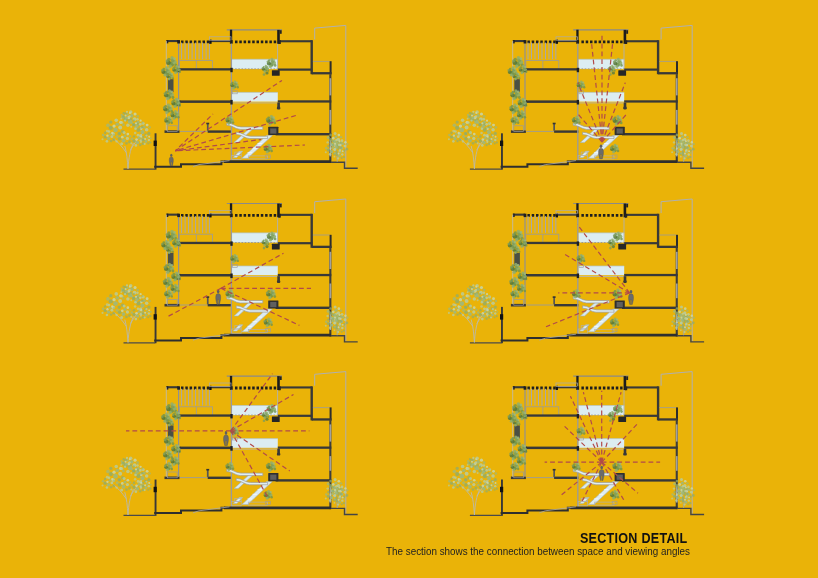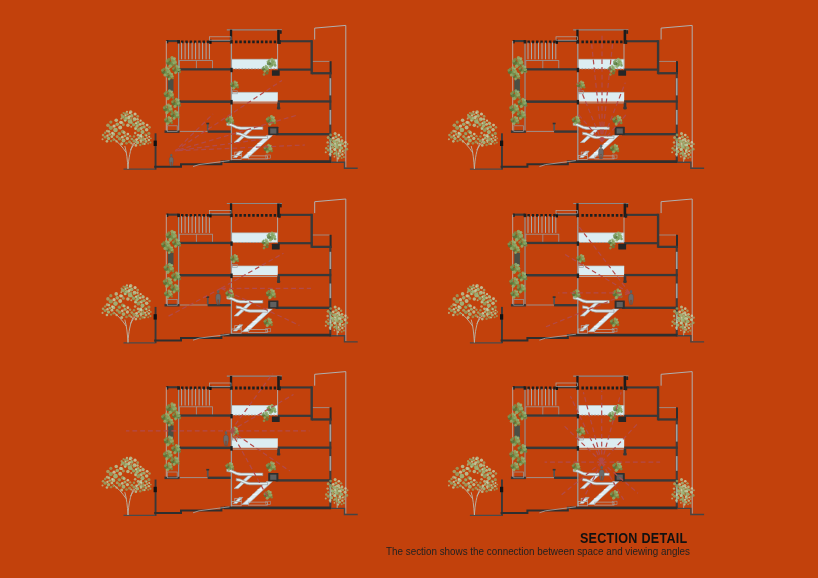--- a/index.html
+++ b/index.html
@@ -1,16 +1,16 @@
 <!DOCTYPE html>
 <html><head>
 <meta charset="utf-8">
 <style>
   html,body{margin:0;padding:0;background:#ffffff;}
-  #page{position:relative;width:818px;height:578px;background:#c2410c;overflow:hidden;
+  #page{position:relative;width:818px;height:578px;background:#eab308;overflow:hidden;
         font-family:"Liberation Sans", sans-serif;}
 </style>
 </head>
 <body>
 <div id="page">
 <svg width="818" height="578" viewBox="0 0 818 578" xmlns="http://www.w3.org/2000/svg">
 <defs>
   <g id="fol">
     <circle cx="0" cy="0" r="2.0" fill="#6f934e" opacity="0.9"></circle>
     <circle cx="2.4" cy="-1.4" r="1.7" fill="#8fae6d" opacity="0.9"></circle>

